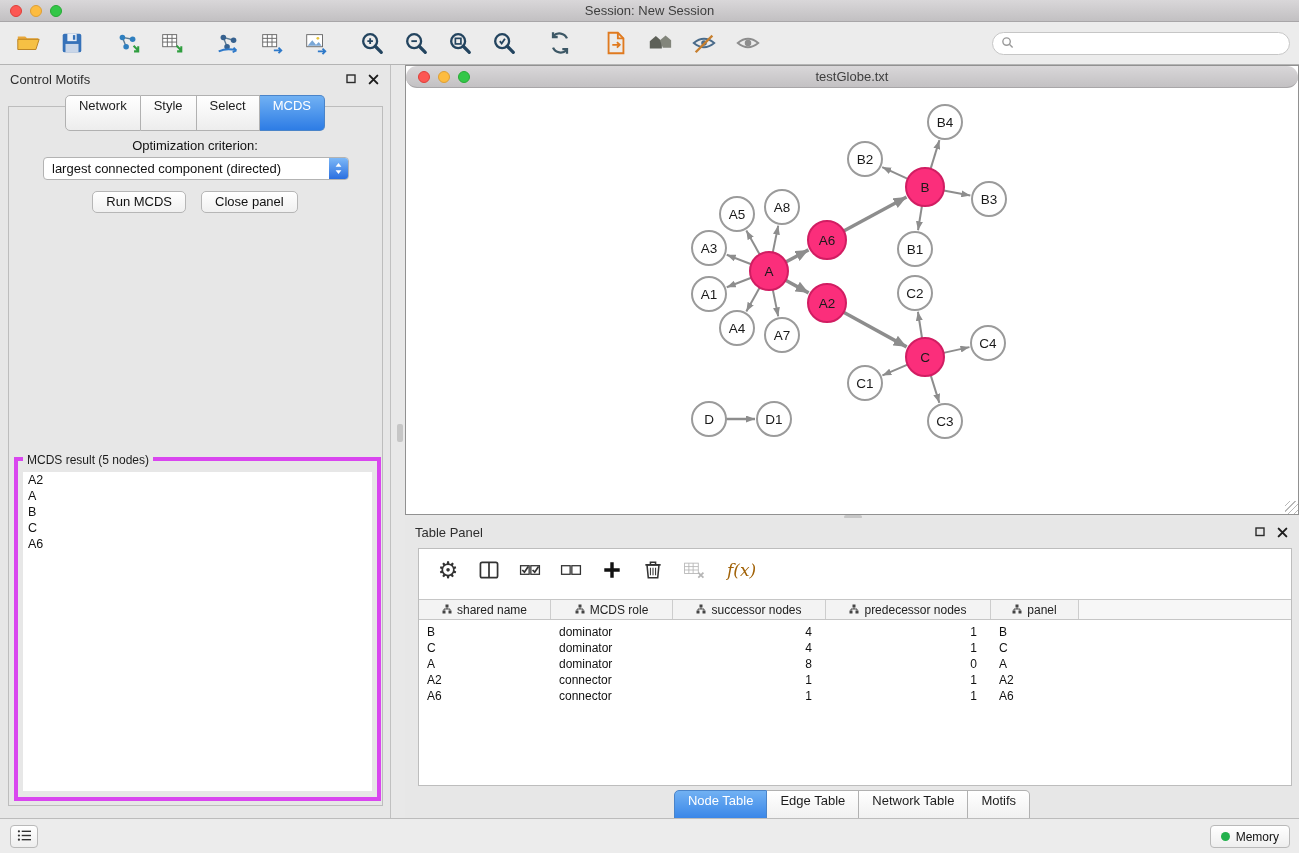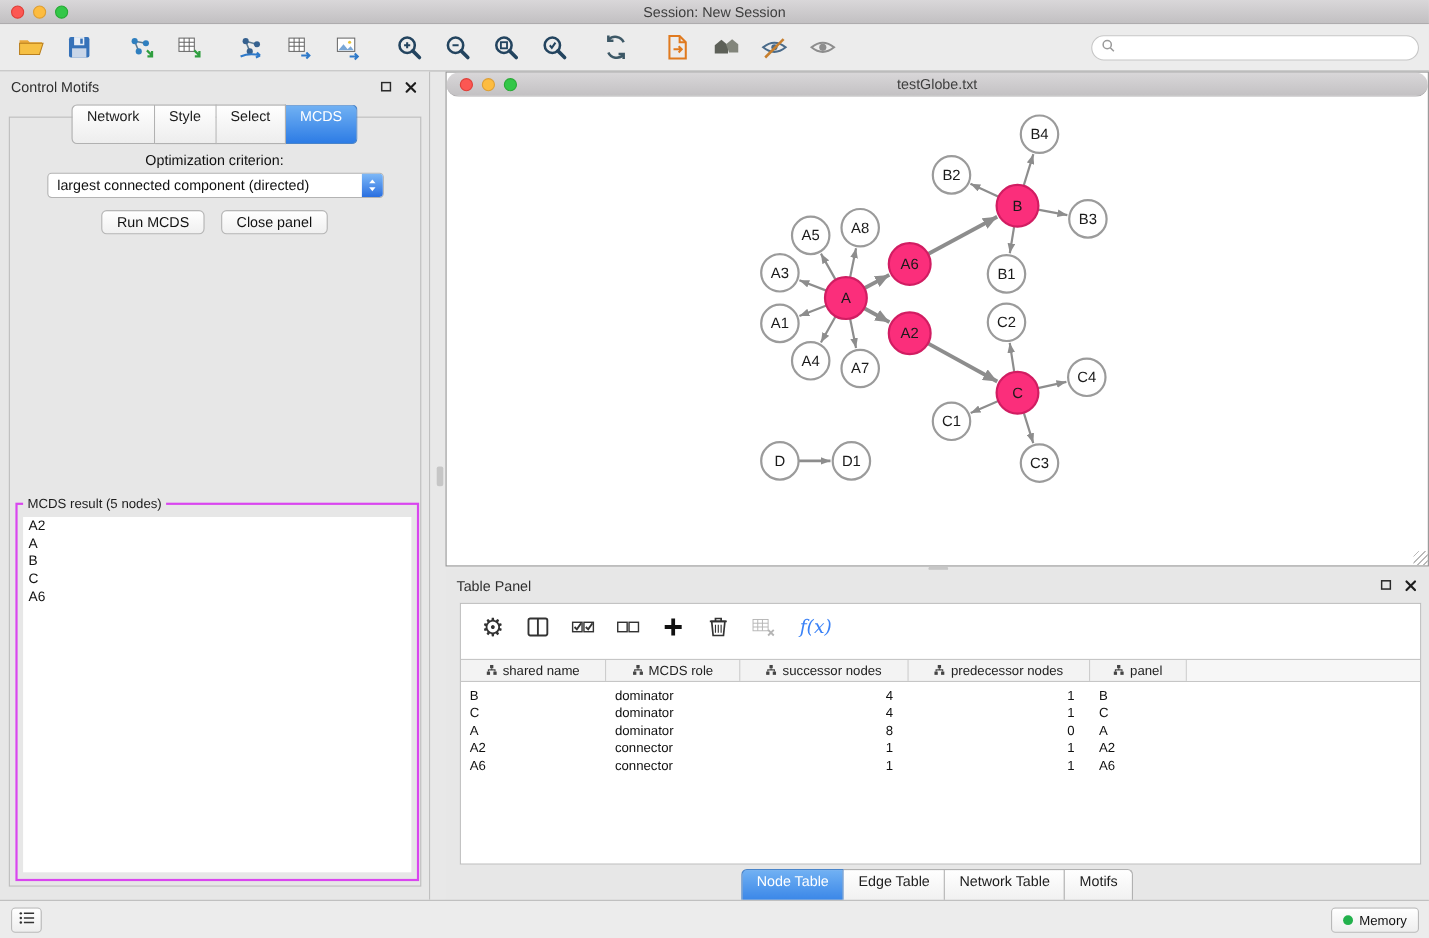--- a/index.html
+++ b/index.html
@@ -46,21 +46,21 @@
   .seg-tab.selected { background:linear-gradient(#71b1f3,#2d7ce5); border-color:#4a84c9; color:#fff; }
   .opt-label { position:absolute; top:73px; left:0; right:0; text-align:center; font-size:13px; color:#111; }
   .dropdown { position:absolute; top:92px; left:43px; width:306px; height:23px; background:#fff;
     border:1px solid #b3b3b3; border-radius:4px; font-size:13px; line-height:21px; padding-left:8px; color:#111; }
   .dropdown-stepper { position:absolute; top:0; right:0; width:19px; height:21px;
     border-radius:0 3px 3px 0; background:linear-gradient(#7db8f7,#2a6fe0);
     display:flex; align-items:center; justify-content:center; }
   .btn-row { position:absolute; top:126px; left:0; right:0; display:flex; justify-content:center; gap:15px; }
   .mac-btn { height:22px; line-height:20px; padding:0 13px; background:linear-gradient(#ffffff,#f0f0f0);
     border:1px solid #b6b6b6; border-radius:5px; font-size:13px; color:#111; }
-  .group-box { position:absolute; left:14px; right:9px; top:392px; bottom:17px; border:2px solid #d946ef; }
+  .group-box { position:absolute; left:14px; right:9px; top:392px; bottom:17px; border:4px solid #d946ef; }
   .group-title { position:absolute; top:-8px; left:5px; background:#e7e7e7; padding:0 4px;
     font-size:12px; color:#1c1c1c; }
   .result-list { position:absolute; left:5px; right:5px; top:11px; bottom:6px; background:#fff; overflow:hidden; }
   .result-item { height:16px; line-height:16px; padding-left:5px; font-size:12.5px; color:#111; }
 
   
   .net-window { position:absolute; left:405px; top:65px; width:894px; height:450px;
     background:#fff; border:1px solid #919191; }
   .net-titlebar { position:absolute; top:0; left:0; right:0; height:22px;
     background:linear-gradient(#d9d7d9,#c3c1c3); border-bottom:1px solid #a8a6a8;border-radius:11px; }
@@ -76,21 +76,21 @@
     background:#c6c6c6; border-radius:2px; }
 
   
   .table-panel { position:absolute; left:405px; top:518px; width:894px; height:300px; background:#e7e7e7; }
   .tp-content { position:absolute; left:13px; right:7px; top:30px; height:238px;
     background:#fff; border:1px solid #bdbdbd; overflow:hidden; }
   .tp-toolbar { height:42px; display:flex; align-items:center; padding-left:16px; }
   #tp-icons { display:flex; gap:15px; align-items:center; }
   .tp-icon { width:26px; height:26px; display:flex; align-items:center; justify-content:center; }
   .tp-icon svg { width:24px; height:24px; }
-  .fx { font-family:"DejaVu Serif", serif; font-style:italic; color:#3b82f6;
+  .fx { font-family:"DejaVu Serif", serif; font-style:italic; color:#a16207;
     font-size:17px; margin-left:20px; }
   .tbl-header { display:flex; border-top:1px solid #c6c6c6; border-bottom:1px solid #c6c6c6;
     background:#f3f3f3; margin-top:8px; }
   .th { height:19px; display:flex; align-items:center; justify-content:center; gap:5px;
     font-size:12px; color:#222; border-right:1px solid #cdcdcd; }
   .th.filler { flex:1; border-right:none; background:#f7f7f7; }
   .tbl-body { padding-top:4px; }
   .tr { display:flex; }
   .td { font-size:12px; height:16px; line-height:16px; padding:0 8px; color:#111;
     white-space:nowrap; overflow:hidden; }

